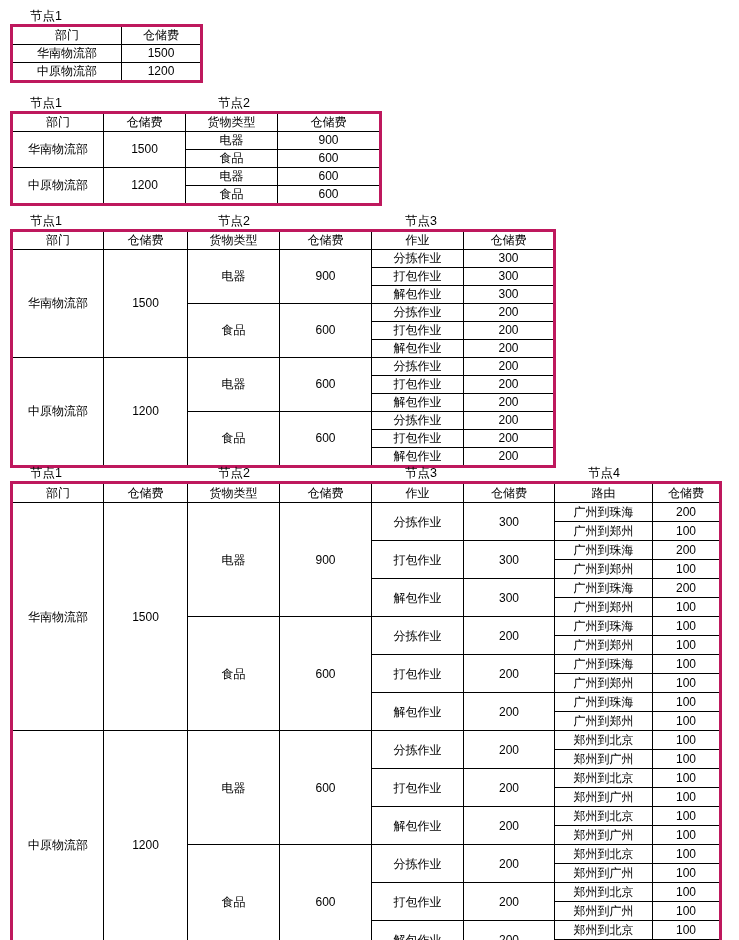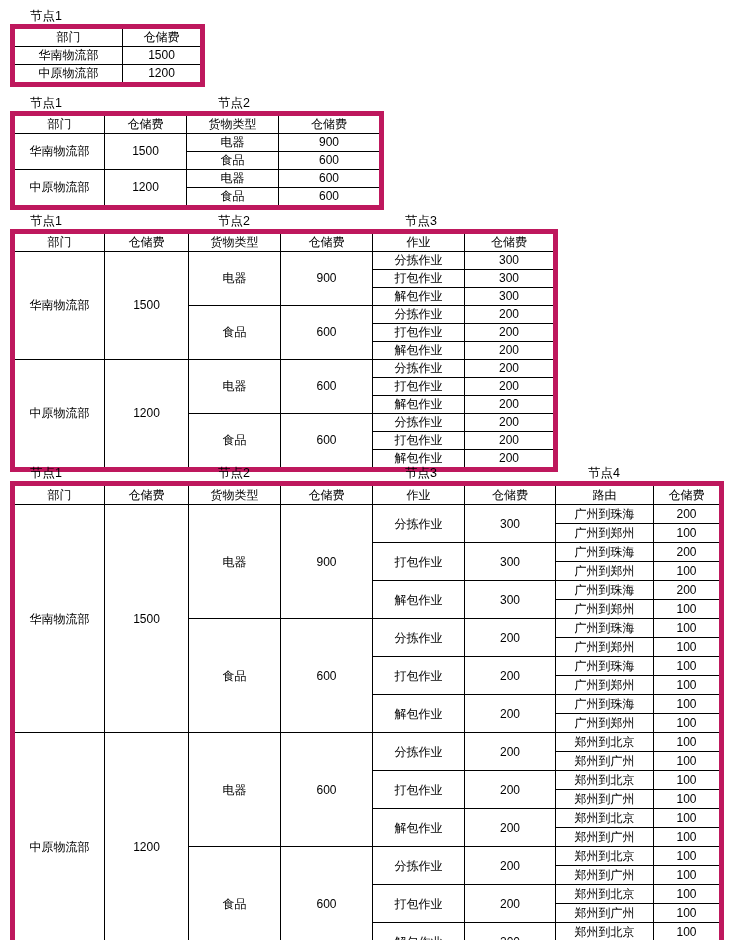--- a/index.html
+++ b/index.html
@@ -26,21 +26,21 @@
     position: absolute;
     font-size: 12.5px;
     font-weight: normal;
     color: #000;
     white-space: nowrap;
     line-height: 16px;
   }
   table.grid {
     border-collapse: collapse;
     table-layout: fixed;
-    border: 5px solid #be185d;
+    border: 3px solid #be185d;
   }
   table.grid td {
     border: 1px solid #000;
     text-align: center;
     vertical-align: middle;
     font-size: 12px;
     padding: 0;
     height: 16px;
     line-height: 16px;
     white-space: nowrap;

